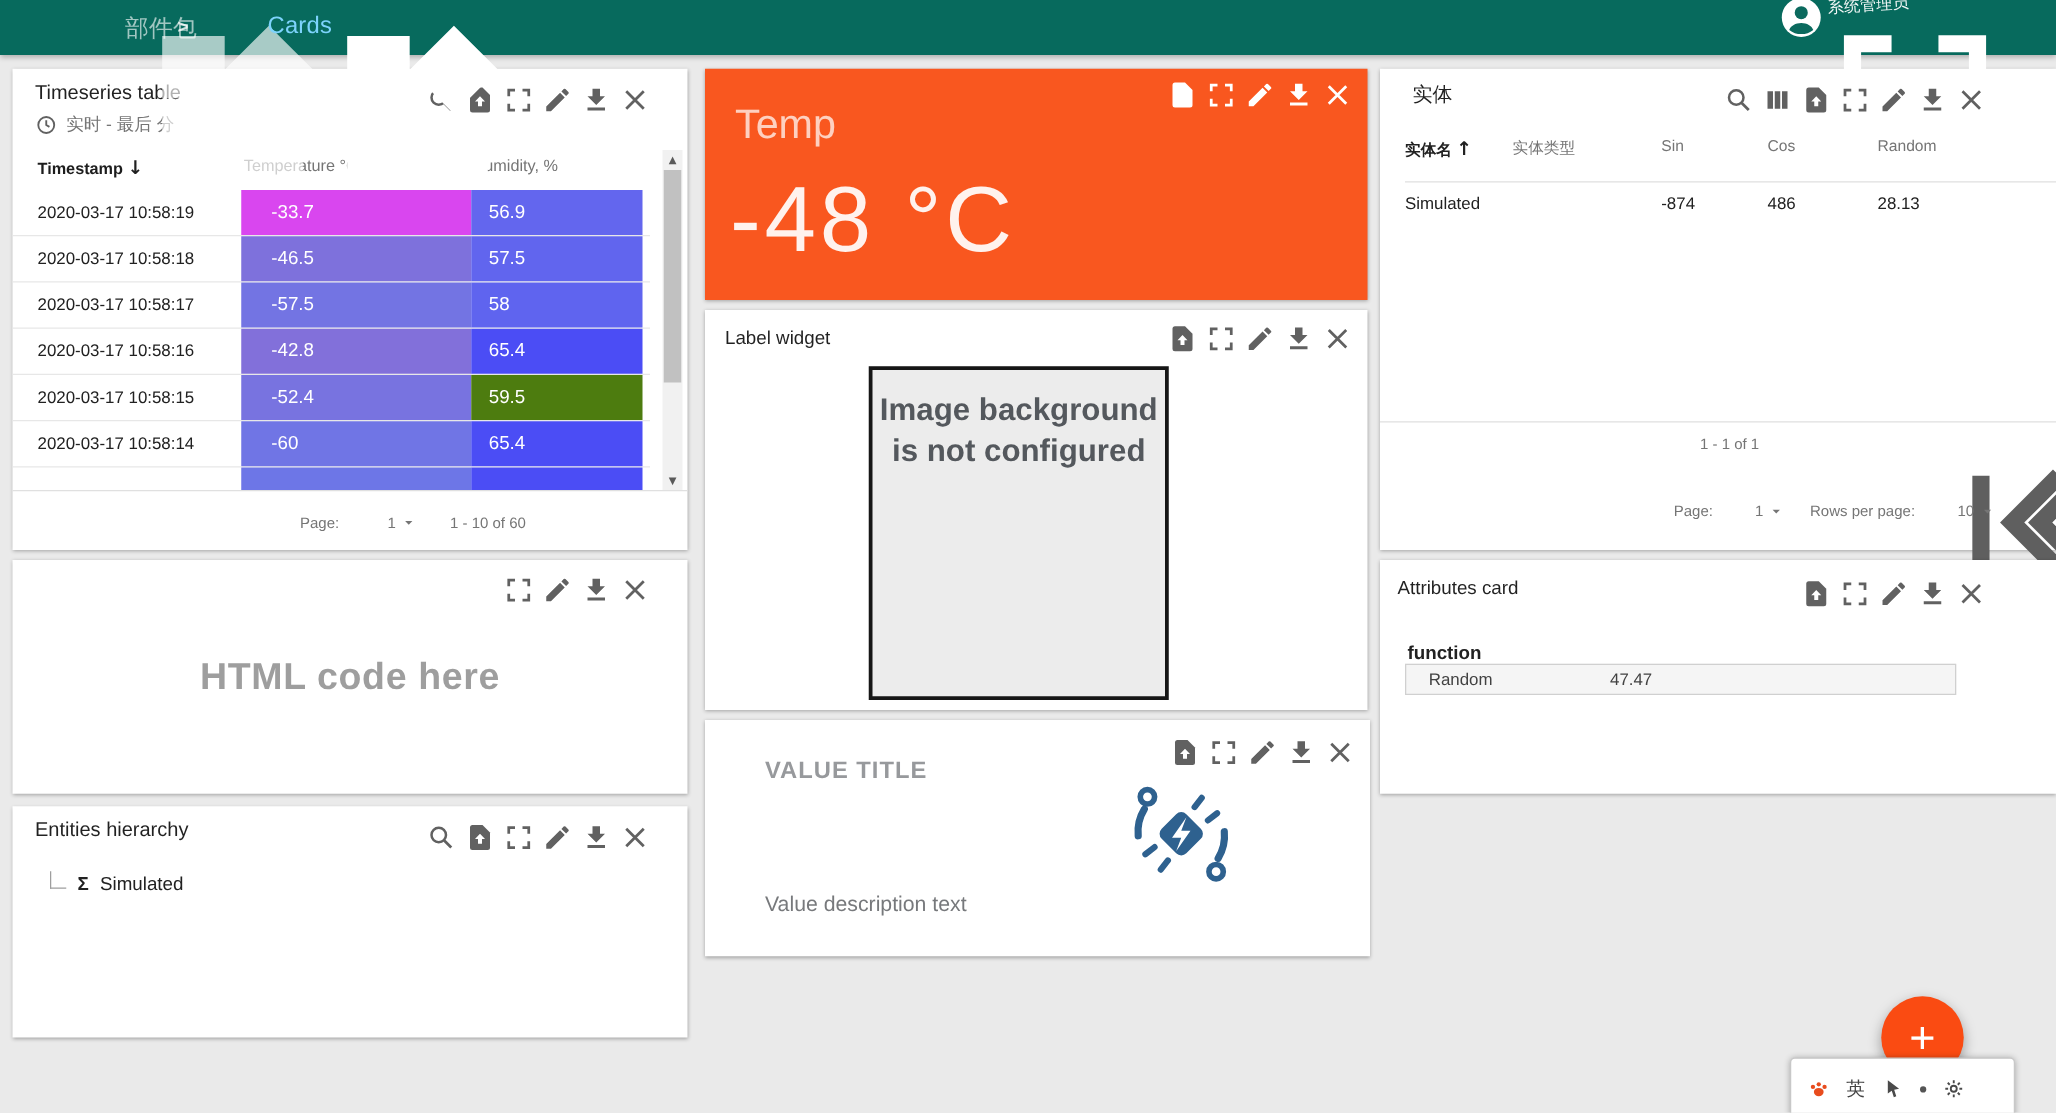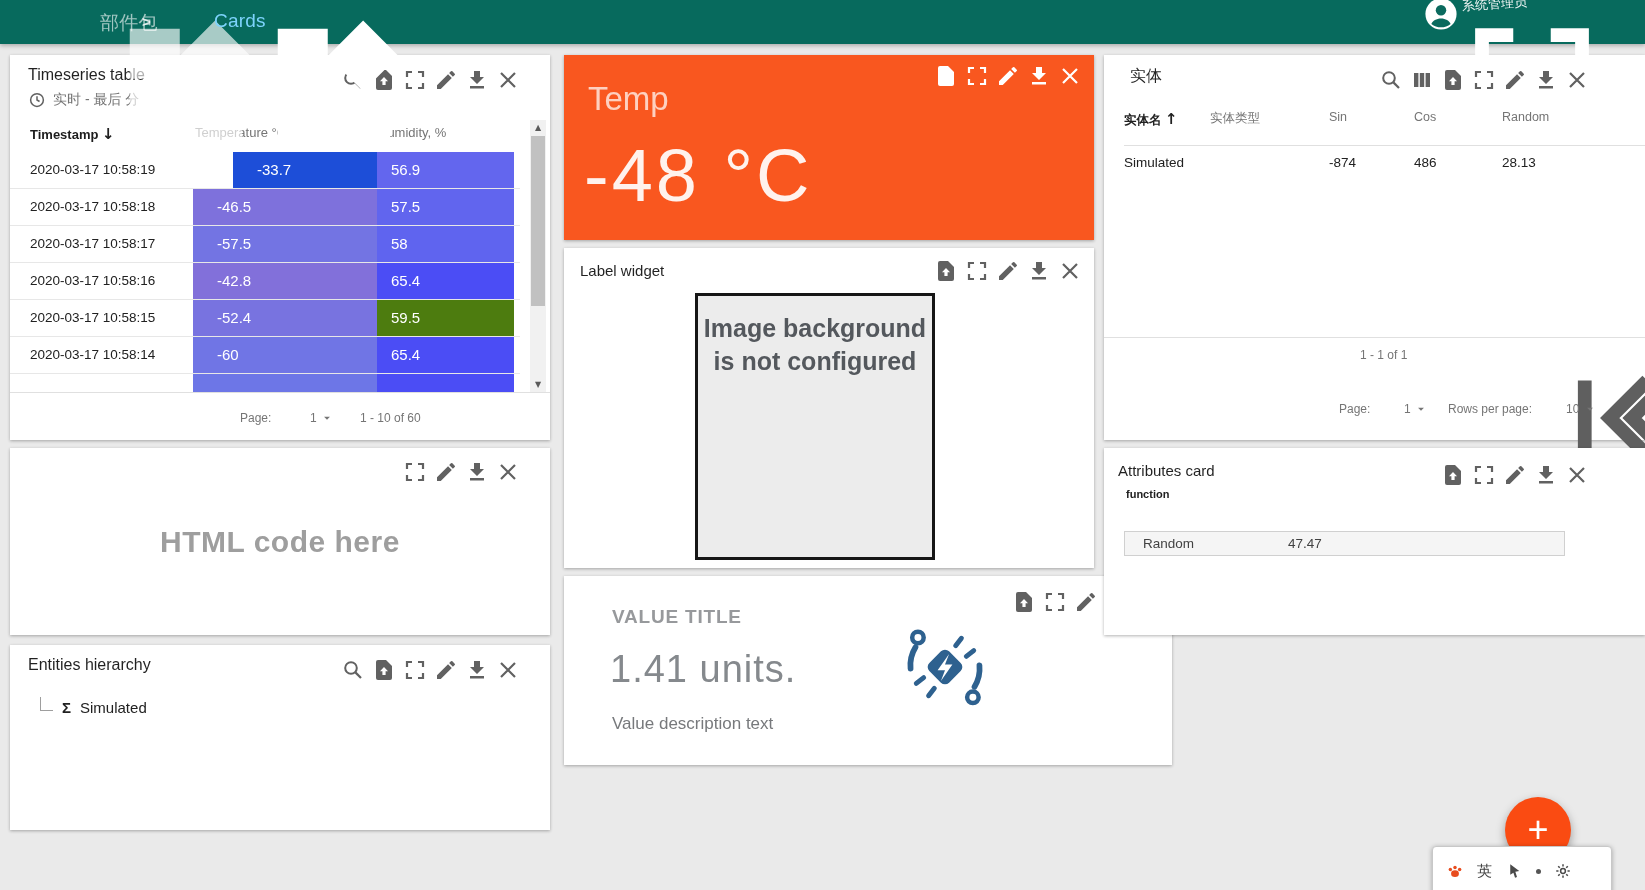--- a/index.html
+++ b/index.html
@@ -65,21 +65,21 @@
   .vc-title{position:absolute;left:48px;top:30px;font-size:19px;font-weight:700;color:#97999c;letter-spacing:.8px;}
   .vc-value{position:absolute;left:46px;top:72px;font-size:38px;font-weight:100;color:#85898d;letter-spacing:1px;}
   .vc-desc{position:absolute;left:48px;top:138px;font-size:17px;color:#77797c;}
   .bug{position:absolute;left:340px;top:50px;width:82px;height:82px;}
   
   .et-head{position:absolute;left:0;top:55px;width:100%;height:26px;font-size:12.5px;color:#757575;}
   .et-head .c-name{font-weight:700;color:#212121;}
   .et-row{position:absolute;left:0;top:100px;width:100%;height:30px;font-size:13.5px;color:#212121;cursor:pointer;}
   .colp{position:absolute;top:0;}
   
-  .attr-group{position:absolute;left:22px;top:40px;font-size:11px;font-weight:700;color:#212121;}
+  .attr-group{position:absolute;left:22px;top:66px;font-size:15px;font-weight:700;color:#212121;}
   .attr-row{position:absolute;left:20px;top:83px;width:441px;height:25px;background:#f5f5f5;border:1px solid #d0d0d0;box-sizing:border-box;
     font-size:13.5px;color:#424242;}
   .attr-row span{position:absolute;top:4px;}
   
   .fab{position:absolute;left:1505px;top:797px;width:66px;height:66px;border-radius:50%;
     display:flex;align-items:center;justify-content:center;color:#fff;font-size:36px;font-weight:300;
     box-shadow:0 4px 10px rgba(0,0,0,.35);cursor:pointer;z-index:30;}
   .ime{position:absolute;left:1432px;top:846px;width:180px;height:50px;background:#fff;border:1px solid #c8c8c8;border-radius:4px;
     box-shadow:0 1px 5px rgba(0,0,0,.3);display:flex;align-items:center;gap:13px;padding:0 13px;box-sizing:border-box;z-index:31;}
   .ime .ic{width:18px;height:18px;color:#4a4a4a;}
@@ -243,21 +243,21 @@
       </span>
   </div>
   <div class="th-row">
     <span class="c0"><span>Timestamp</span> <span class="sort-arrow">↓</span></span>
     <span style="position:absolute;left:185px">Temperature °C</span>
     <span style="position:absolute;left:368px">Humidity, %</span>
   </div>
   <div class="ts-rows">
     <div class="ts-row">
         <span class="ts">2020-03-17 10:58:19</span>
-        <span class="cell cell-t" style="background: #1d4ed8; margin-left: 40px;">-33.7</span>
+        <span class="cell cell-t" style="background: #d946ef;">-33.7</span>
         <span class="cell cell-h" style="background: rgb(99, 102, 238);">56.9</span>
       </div>
     <div class="ts-row">
         <span class="ts">2020-03-17 10:58:18</span>
         <span class="cell cell-t" style="background: rgb(126, 113, 220);">-46.5</span>
         <span class="cell cell-h" style="background: rgb(97, 101, 238);">57.5</span>
       </div>
     <div class="ts-row">
         <span class="ts">2020-03-17 10:58:17</span>
         <span class="cell cell-t" style="background: rgb(115, 116, 227);">-57.5</span>
@@ -429,21 +429,21 @@
         <svg>
           <use href="#i-close"></use>
         </svg>
       </span>
   </div>
   <div class="label-box">
     <div class="label-msg">Image background is not configured</div>
   </div>
 </section>
 
-<section class="card" style="left:564px;top:576px;width:608px;height:189px;text-align:right;">
+<section class="card" style="left:564px;top:576px;width:532px;height:189px;text-align:right;">
   <div class="icons" style="right:12px;top:14px;">
     <span class="ic">
         <svg>
           <use href="#i-file"></use>
         </svg>
       </span>
     <span class="ic">
         <svg>
           <use href="#i-fullscreen"></use>
         </svg>
@@ -458,21 +458,20 @@
           <use href="#i-download"></use>
         </svg>
       </span>
     <span class="ic">
         <svg>
           <use href="#i-close"></use>
         </svg>
       </span>
   </div>
   <div class="vc-title">VALUE TITLE</div>
-  <div class="vc-value">1.41 units.</div>
   <div class="vc-desc">Value description text</div>
   <span class="bug" style="color: rgb(46, 97, 143);"><svg viewBox="0 0 100 100" style="width:100%;height:100%">
         <use href="#i-bug"></use>
       </svg></span>
 </section>
 
 <section class="card" style="left:1104px;top:55px;width:541px;height:385px;">
   <div class="w-title" style="left:26px">实体</div>
   <div class="icons" style="right:56px;top:13px;">
     <span class="ic">

